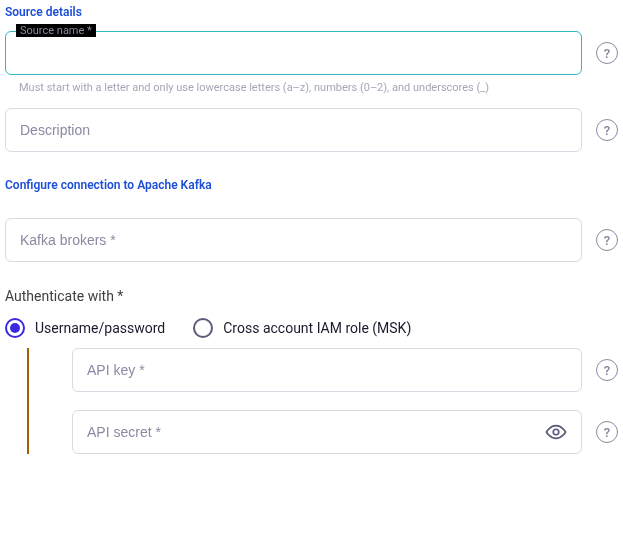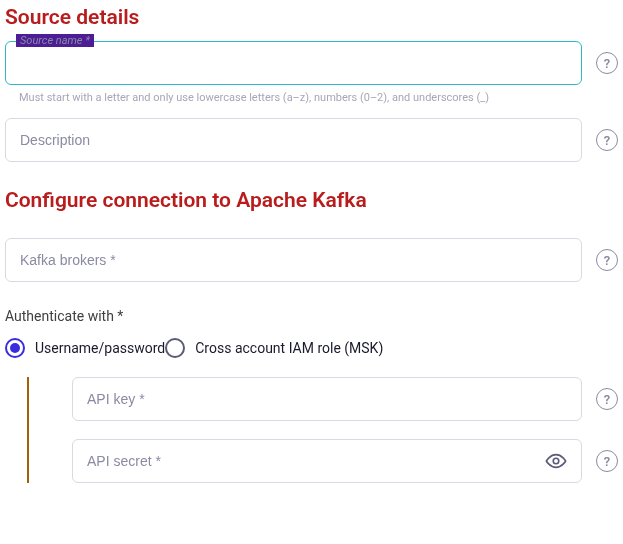--- a/index.html
+++ b/index.html
@@ -4,23 +4,23 @@
   <style>
     * { box-sizing: border-box; margin: 0; padding: 0; }
     body {
       font-family: -apple-system, BlinkMacSystemFont, "Segoe UI", Roboto, sans-serif;
       background: #fff;
       width: 623px;
       padding: 5px;
       color: #1a1a2e;
     }
     .section-title {
-      font-size: 21px;
+      font-size: 12px;
       font-weight: 600;
-      color: #b91c1c;
+      color: #1d4ed8;
       margin-bottom: 12px;
     }
     .field-row {
       display: flex;
       align-items: center;
       gap: 14px;
       margin-bottom: 4px;
     }
     .field-wrap {
       flex: 1;
@@ -47,25 +47,24 @@
       background: transparent;
     }
     .input-outline input::placeholder {
       color: #8a8aa3;
       font-size: 14px;
     }
     .floating-label {
       position: absolute;
       top: -7px;
       left: 11px;
-      background: #4c1d95;
+      background: #000000;
       padding: 0 4px;
       font-size: 11px;
       color: #8a8aa3;
-      font-style: italic;
     }
     .hint {
       font-size: 11px;
       color: #a6a6b8;
       margin: 6px 0 0 14px;
     }
     .help-icon {
       width: 22px;
       height: 22px;
       border: 1.8px solid #8a8aa3;
@@ -81,22 +80,23 @@
     }
     .spacer-lg { height: 22px; }
     .spacer-md { height: 14px; }
     .radio-label {
       font-size: 14px;
       color: #404040;
       margin-bottom: 14px;
     }
     .radio-group {
       display: flex;
-      align-items: center;
-      margin-bottom: 19px;
+      gap: 28px;
+      align-items: center;
+      margin-bottom: 10px;
     }
     .radio-item {
       display: flex;
       align-items: center;
       gap: 10px;
       cursor: pointer;
     }
     .radio-circle {
       width: 20px;
       height: 20px;

